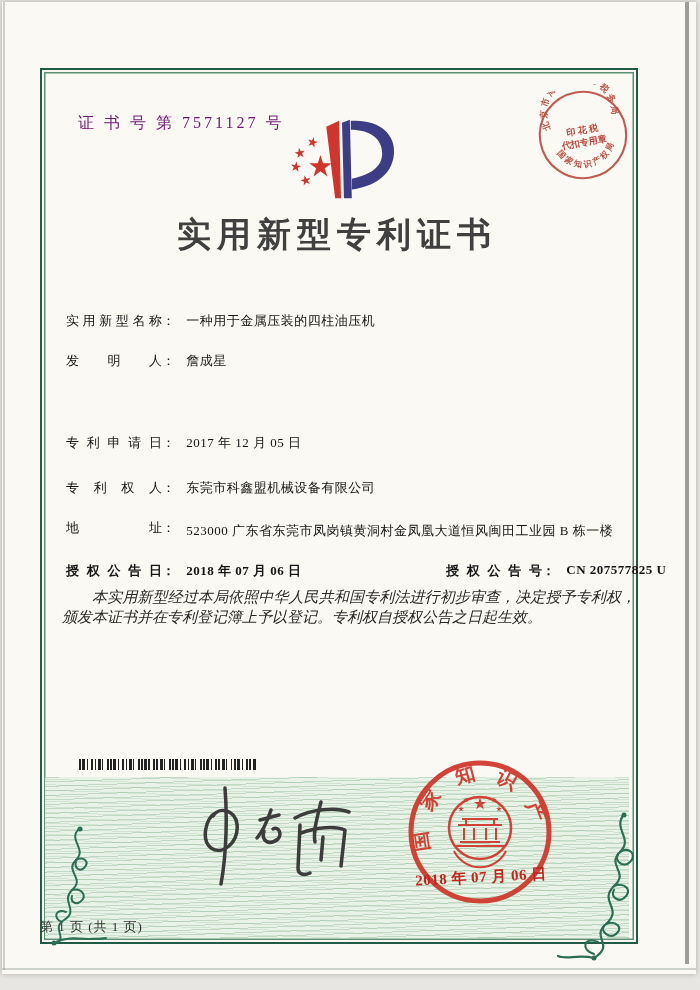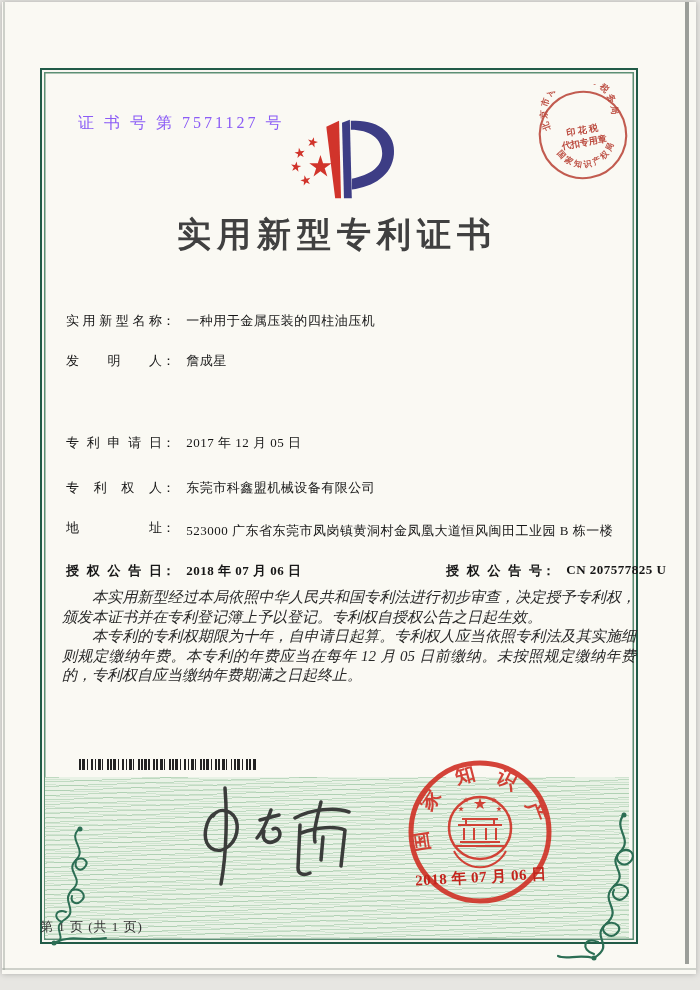--- a/index.html
+++ b/index.html
@@ -16,21 +16,21 @@
 
   .frame{position:absolute;left:38px;top:66px;width:594px;height:872px;
          border:2.5px solid #215b47;
          box-shadow:inset 0 0 0 2px #f8f7f1, inset 0 0 0 3.5px #5c8f74;}
   .band{position:absolute;left:43px;top:775px;width:584px;height:161px;
         background:
           repeating-linear-gradient(178deg, rgba(122,178,132,.38) 0 1px, rgba(0,0,0,0) 1px 4.5px),
           repeating-linear-gradient(182deg, rgba(122,178,132,.22) 0 1px, rgba(0,0,0,0) 1px 5.5px),
           #e9f2e6;}
 
-  .cert-no{position:absolute;left:76px;top:111px;font-size:16px;letter-spacing:3px;color:#8b5cf6;}
+  .cert-no{position:absolute;left:76px;top:111px;font-size:16px;letter-spacing:3px;color:#701a75;}
   .logo{position:absolute;left:281px;top:110px;}
   .title{position:absolute;left:38px;top:210px;width:594px;text-align:center;
          font-size:34px;font-weight:700;letter-spacing:6px;color:#404040;}
 
   .row{position:absolute;left:64px;font-size:13px;color:#161616;white-space:nowrap;}
   .flabel{display:inline-block;width:96px;text-align:justify;text-align-last:justify;vertical-align:top;}
   .colon{vertical-align:top;}
   .fvalue{margin-left:8px;letter-spacing:.5px;vertical-align:top;}
   .fvalue.wrap{display:inline-block;white-space:normal;width:452px;line-height:23px;}
   .grant-right{position:absolute;left:380px;top:0;}
@@ -127,21 +127,20 @@
     <span class="flabel">授权公告日</span><span class="colon">：</span>
     <span class="fvalue">2018 年 07 月 06 日</span>
     <span class="grant-right">
       <span class="flabel">授权公告号</span><span class="colon">：</span>
       <span class="fvalue">CN 207577825 U</span>
     </span>
   </div>
 
   <div class="paras">
     <p>本实用新型经过本局依照中华人民共和国专利法进行初步审查，决定授予专利权，颁发本证书并在专利登记簿上予以登记。专利权自授权公告之日起生效。</p>
-    <p>本专利的专利权期限为十年，自申请日起算。专利权人应当依照专利法及其实施细则规定缴纳年费。本专利的年费应当在每年 12 月 05 日前缴纳。未按照规定缴纳年费的，专利权自应当缴纳年费期满之日起终止。</p>
   </div>
 
   <div class="barcode"></div>
 
   <svg class="ornament-left" width="80" height="120" viewBox="0 0 80 120">
     <g stroke="#2c6e54" stroke-width="2" fill="none" stroke-linecap="round">
       <path d="M44,2 C30,14 52,22 40,34 C28,46 50,52 36,64"></path>
       <path d="M36,64 C24,76 44,84 28,94 C14,103 34,112 18,118"></path>
       <path d="M40,34 C48,30 54,36 48,42 C44,46 38,42 40,36"></path>
       <path d="M36,64 C46,62 52,70 44,76 C40,79 34,76 36,70"></path>

